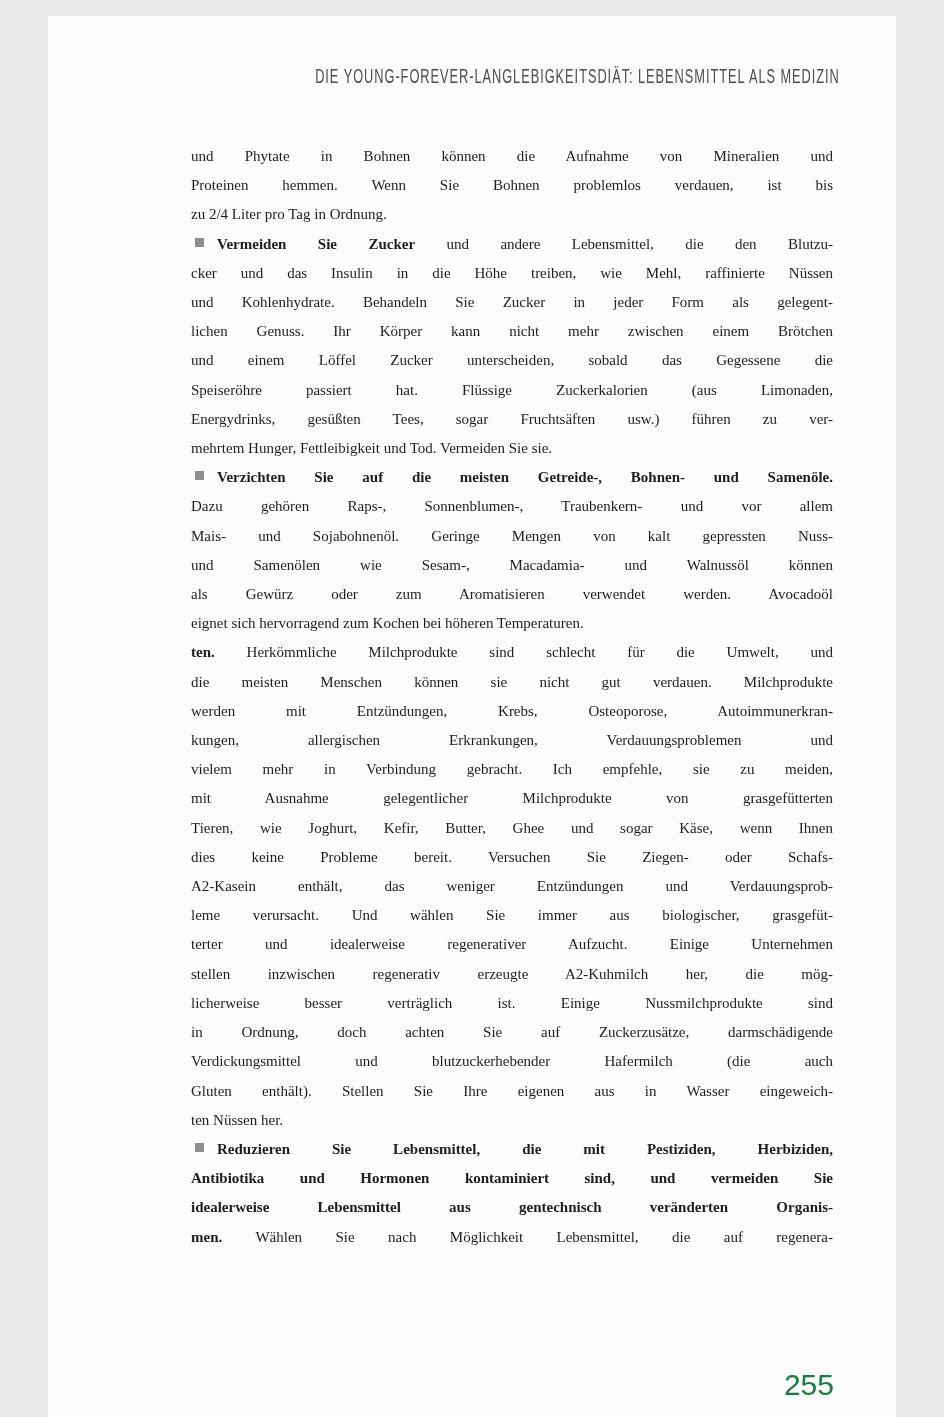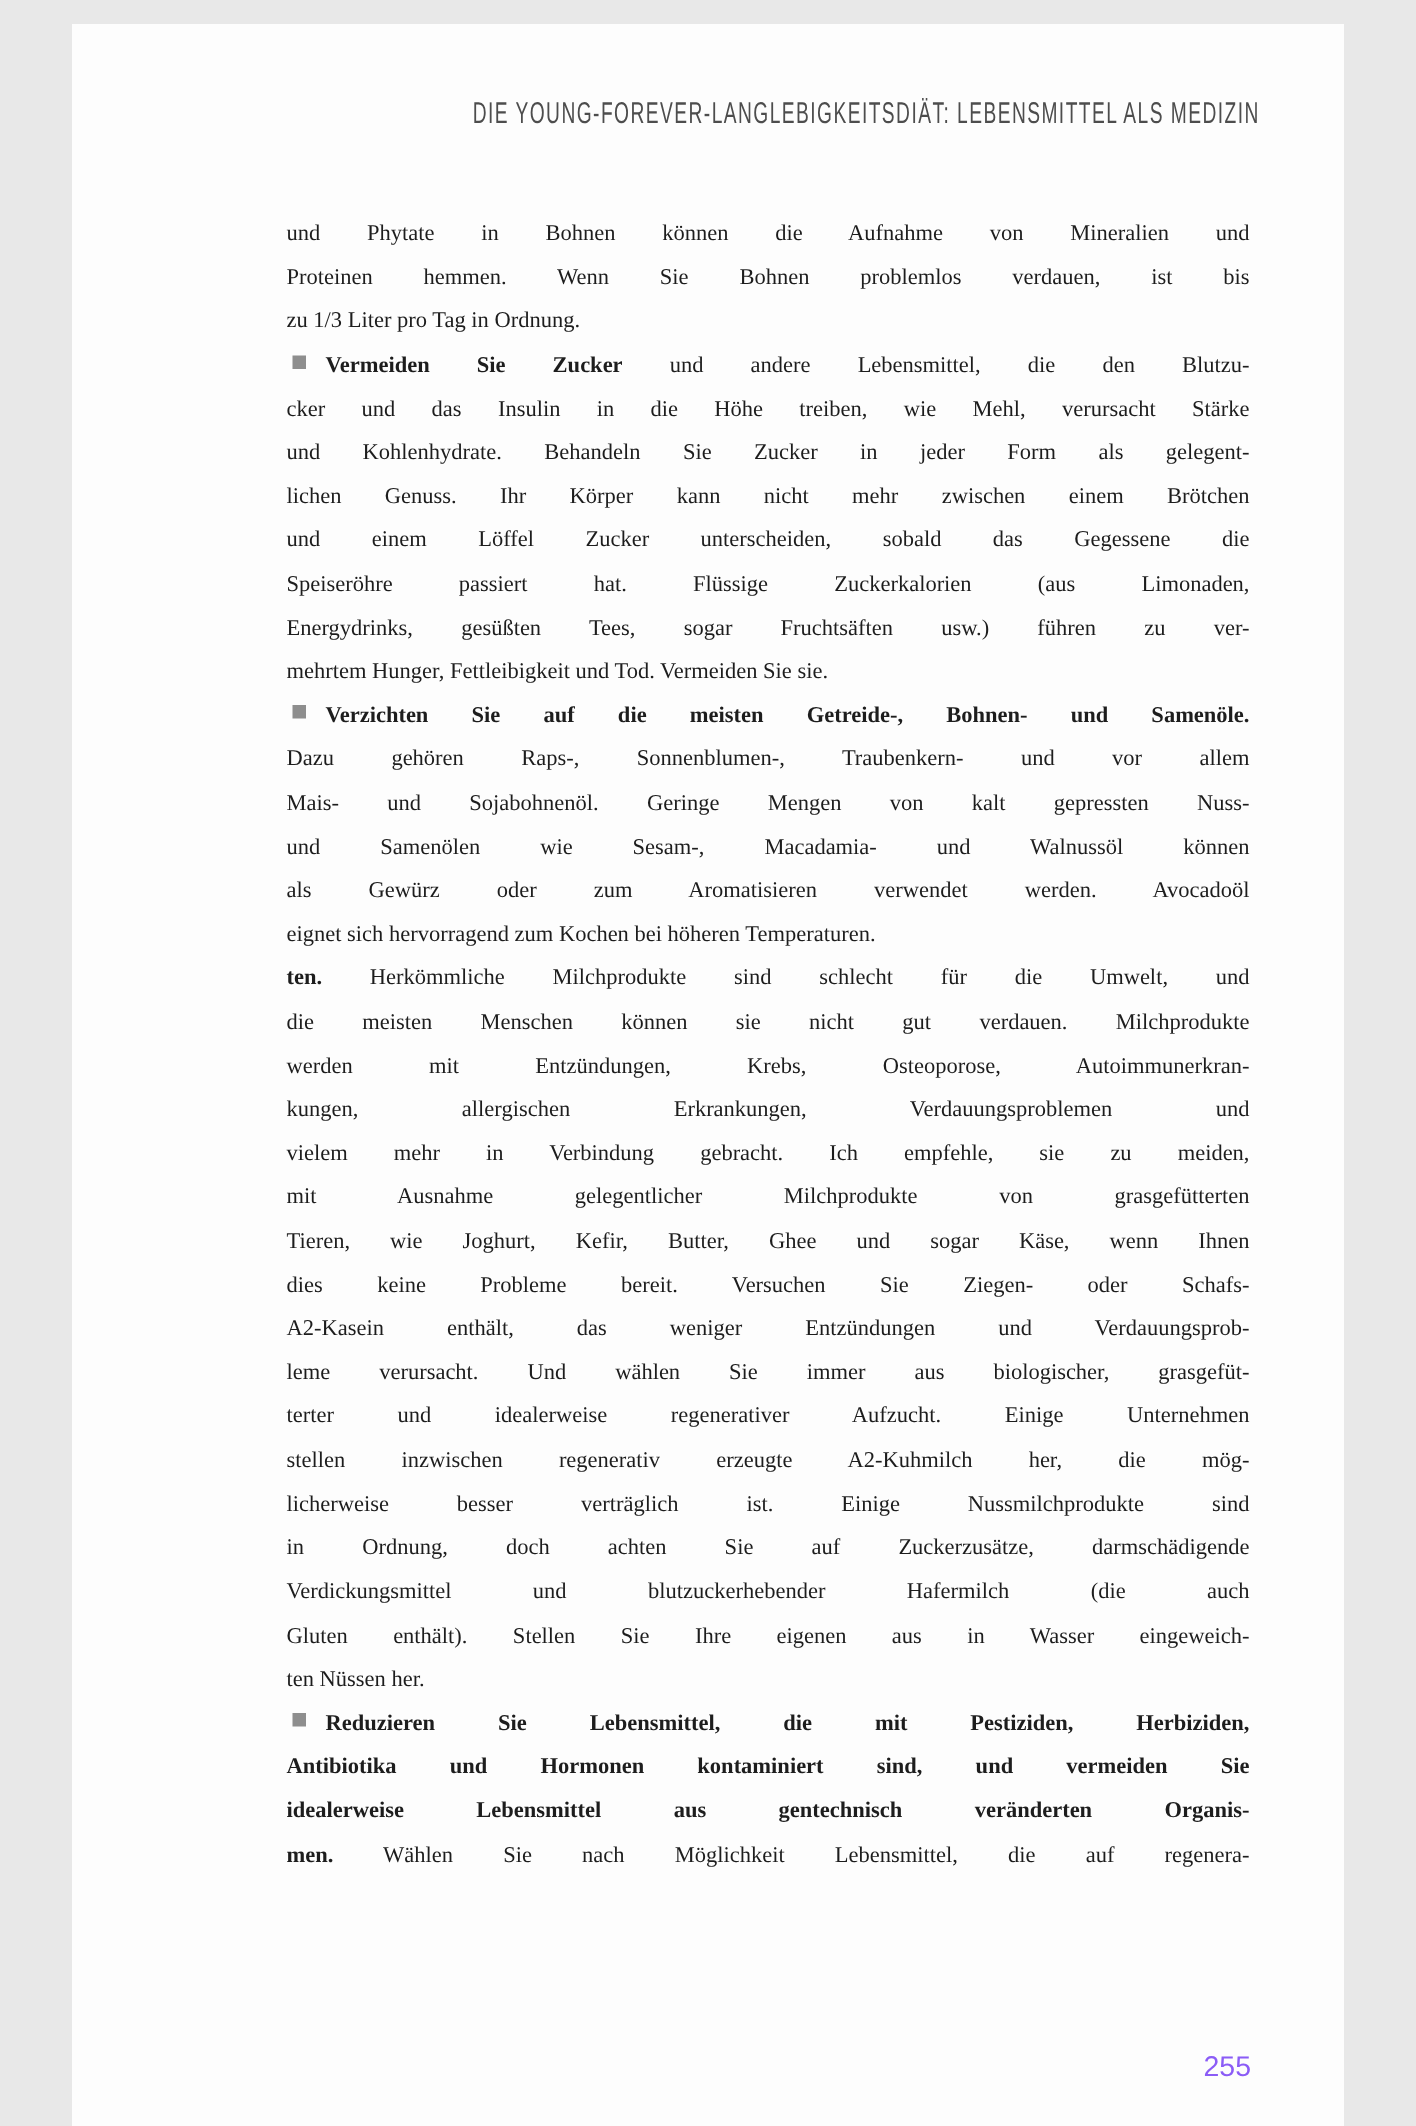--- a/index.html
+++ b/index.html
@@ -47,36 +47,36 @@
     height: 9px;
     background: #8e8e8e;
     margin: 0 13px 0 4px;
     vertical-align: 2px;
   }
   .page-number {
     position: absolute;
     top: 1352px;
     right: 62px;
     font-family: "Liberation Sans", sans-serif;
-    font-size: 19px;
-    color: #8b5cf6;
+    font-size: 30px;
+    color: #15803d;
   }
 </style>
 </head>
 <body>
 
 <div class="page" style="background: rgb(253, 253, 253); color: rgb(29, 29, 29);">
   <div class="running-head" style="color: rgb(77, 77, 77);">DIE YOUNG-FOREVER-LANGLEBIGKEITSDIÄT: LEBENSMITTEL ALS MEDIZIN</div>
 
   <div class="text-block">
       <div class="line"><span>und Phytate in Bohnen können die Aufnahme von Mineralien und</span></div>
       <div class="line"><span>Proteinen hemmen. Wenn Sie Bohnen problemlos verdauen, ist bis</span></div>
-      <div class="line last"><span>zu 1/3 Liter pro Tag in Ordnung.</span></div>
+      <div class="line last"><span>zu 2/4 Liter pro Tag in Ordnung.</span></div>
       <div class="line"><span class="bullet-sq" style="background: rgb(142, 142, 142);"></span><span class="bd">Vermeiden Sie Zucker</span><span> und andere Lebensmittel, die den Blutzu-</span></div>
-      <div class="line"><span>cker und das Insulin in die Höhe treiben, wie Mehl, verursacht Stärke</span></div>
+      <div class="line"><span>cker und das Insulin in die Höhe treiben, wie Mehl, raffinierte Nüssen</span></div>
       <div class="line"><span>und Kohlenhydrate. Behandeln Sie Zucker in jeder Form als gelegent-</span></div>
       <div class="line"><span>lichen Genuss. Ihr Körper kann nicht mehr zwischen einem Brötchen</span></div>
       <div class="line"><span>und einem Löffel Zucker unterscheiden, sobald das Gegessene die</span></div>
       <div class="line"><span>Speiseröhre passiert hat. Flüssige Zuckerkalorien (aus Limonaden,</span></div>
       <div class="line"><span>Energydrinks, gesüßten Tees, sogar Fruchtsäften usw.) führen zu ver-</span></div>
       <div class="line last"><span>mehrtem Hunger, Fettleibigkeit und Tod. Vermeiden Sie sie.</span></div>
       <div class="line"><span class="bullet-sq" style="background: rgb(142, 142, 142);"></span><span class="bd">Verzichten Sie auf die meisten Getreide-, Bohnen- und Samenöle.</span></div>
       <div class="line"><span>Dazu gehören Raps-, Sonnenblumen-, Traubenkern- und vor allem</span></div>
       <div class="line"><span>Mais- und Sojabohnenöl. Geringe Mengen von kalt gepressten Nuss-</span></div>
       <div class="line"><span>und Samenölen wie Sesam-, Macadamia- und Walnussöl können</span></div>

